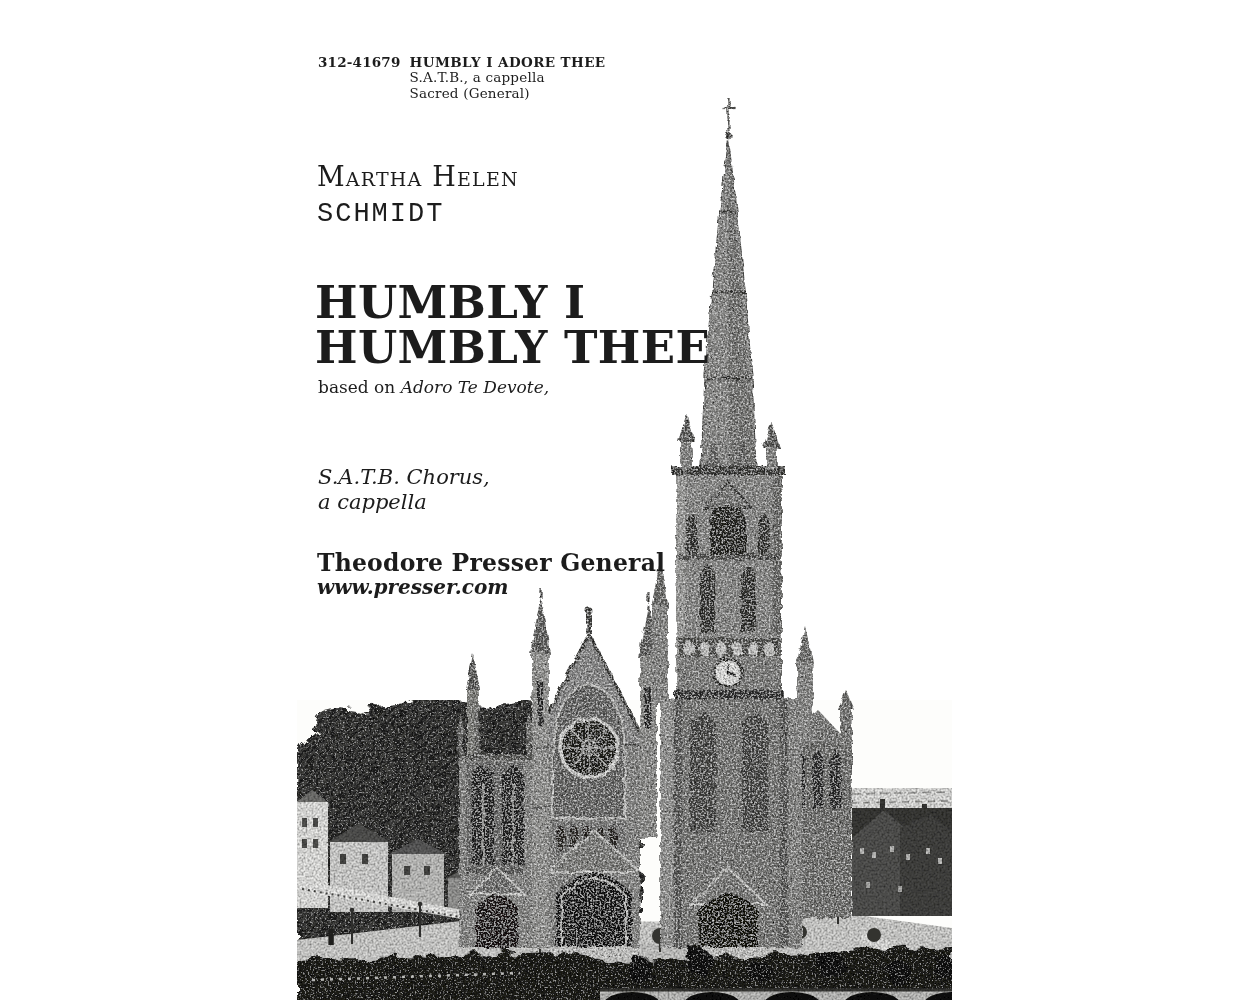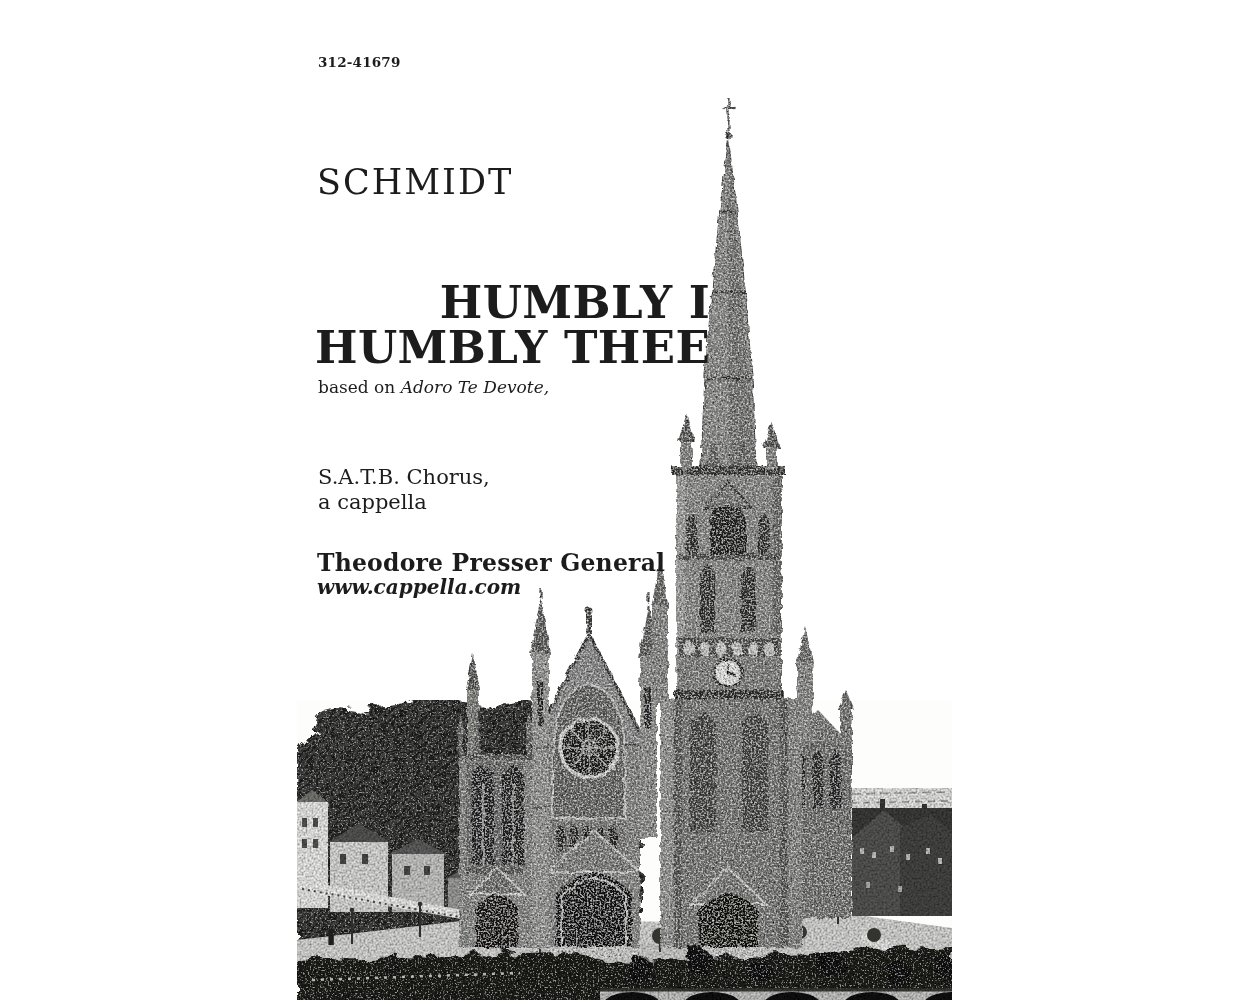--- a/index.html
+++ b/index.html
@@ -11,29 +11,29 @@
   }
   .artwork{position:absolute; left:0; top:0;}
   
   .plate{position:absolute; left:318px; top:13px; display:flex; gap:9px;
          font-size:13.5px; line-height:15.4px; letter-spacing:.2px;}
   .plate-num{font-weight:bold;}
   .plate-title{font-weight:bold; letter-spacing:.4px;}
   
   .composer{position:absolute; left:317px; top:119px;}
   .composer-first{font-variant:small-caps; font-size:27px; letter-spacing:1.2px; line-height:32px;}
-  .composer-last{font-size:35px; letter-spacing:2px; line-height:40px; margin-top:1px;}
+  .composer-last{font-size:27px; letter-spacing:2px; line-height:40px; margin-top:1px;font-family:Liberation Mono, monospace;}
   
   .main-title{position:absolute; left:315px; top:238px; font-size:45px; font-weight:bold;
-              line-height:45px; letter-spacing:.4px; margin:0;text-align:right;}
+              line-height:45px; letter-spacing:.4px; margin:0;}
   
   .subtitle{position:absolute; left:318px; top:333px; font-size:17px; line-height:25px;}
   .subtitle .it{font-style:italic;}
   
-  .scoring{position:absolute; left:318px; top:423px; font-size:21px; line-height:24.5px;}
+  .scoring{position:absolute; left:318px; top:423px; font-size:21px; line-height:24.5px;font-style:italic;}
   
   .publisher{position:absolute; left:317px; top:508px;}
   .pub-name{font-size:23.5px; font-weight:bold; line-height:26px; letter-spacing:.2px;}
   .pub-url{font-size:20px; font-weight:bold; font-style:italic; line-height:23px;}
 </style>
 </head>
 <body>
 
 <div class="page">
 
@@ -347,38 +347,44 @@
         <path d="M678,1000 V978 Q678,950 712,950 Q746,950 746,978 V1000 Z" fill="#161614"></path>
         <path d="M758,1000 V978 Q758,950 792,950 Q826,950 826,978 V1000 Z" fill="#161614"></path>
         <path d="M838,1000 V978 Q838,950 872,950 Q906,950 906,978 V1000 Z" fill="#161614"></path>
         <path d="M918,1000 V978 Q918,950 952,950 Q986,950 986,978 V1000 Z" fill="#161614"></path>
       </g>
     </g>
   </svg>
 
   <header class="plate">
     <span class="plate-num">312-41679</span>
+    <div class="plate-col">
+      <div class="plate-title">HUMBLY I ADORE THEE</div>
+      <div>S.A.T.B., a cappella</div>
+      <div>Sacred (General)</div>
+    </div>
   </header>
 
   <div class="composer">
+    <div class="composer-first">Martha Helen</div>
     <div class="composer-last">SCHMIDT</div>
   </div>
 
   <h1 class="main-title">
     <div>HUMBLY I</div>
     <div>HUMBLY THEE</div>
   </h1>
 
   <div class="subtitle">
     <div><span>based on </span><span class="it">Adoro Te Devote,</span></div>
   </div>
 
   <div class="scoring">
     <div>S.A.T.B. Chorus,</div>
     <div>a cappella</div>
   </div>
 
   <div class="publisher">
     <div class="pub-name">Theodore Presser General</div>
-    <div class="pub-url">www.cappella.com</div>
+    <div class="pub-url">www.presser.com</div>
   </div>
 
 </div>
 
 </body></html>

